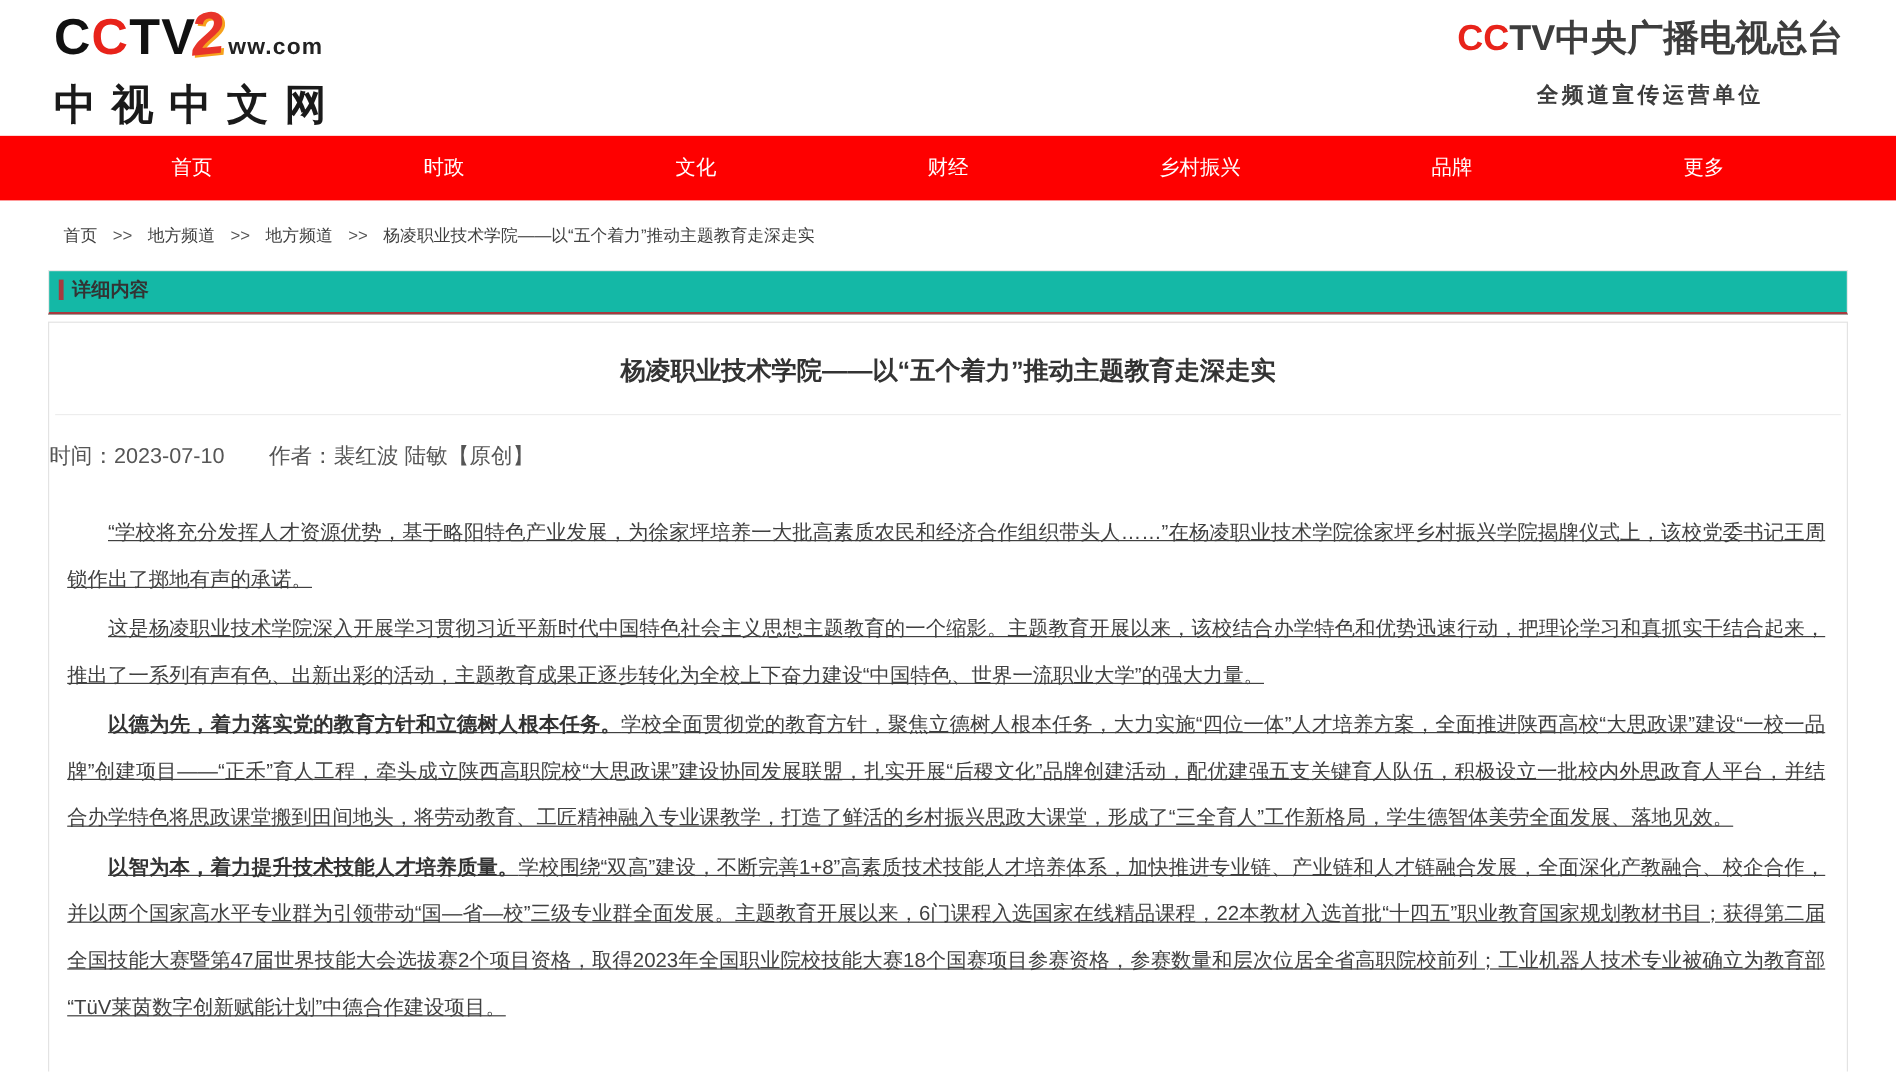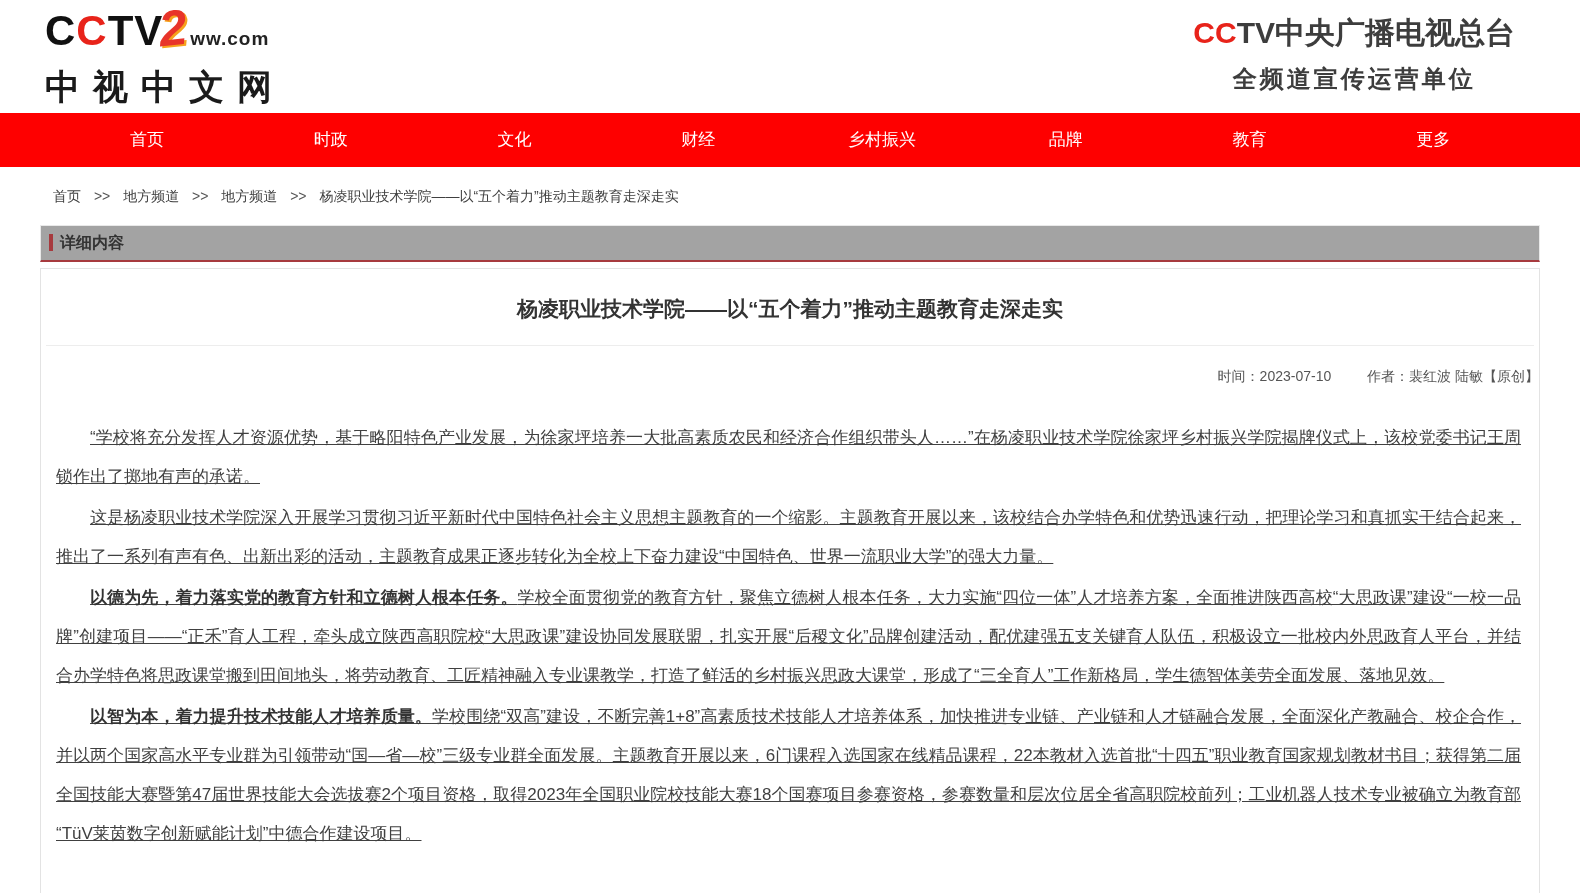--- a/index.html
+++ b/index.html
@@ -49,33 +49,33 @@
     font-size: 35px;
     color: #1a1a1a;
     letter-spacing: 13px;
     margin-top: 8px;
     line-height: 36px;
     white-space: nowrap;
     font-weight: bold;
   }
   .header-right {
     position: absolute;
-    right: 65px; top: 14px;
+    right: 44px; top: 14px;
     text-align: center;
   }
   .hr-line1 {
     font-size: 30px;
     font-weight: bold;
     color: #3d3d3d;
     line-height: 38px;
     white-space: nowrap;
   }
   .hr-red { color: #e8231a; }
   .hr-line2 {
-    font-size: 24px;
+    font-size: 18px;
     font-weight: bold;
     color: #3d3d3d;
     letter-spacing: 3px;
     margin-top: 12px;
     line-height: 30px;
   }
   
   .main-nav {
     height: 54px;
     background: #fe0000;
@@ -102,21 +102,21 @@
   .crumb-sep { color: #555555; margin: 0 9px; }
   
   .section-head {
     width: 1500px;
     margin-left: 40px;
     box-sizing: border-box;
     border: 1px solid #e9e9e9;
     border-bottom: 2px solid #a73a3e;
     height: 37px;
     line-height: 34px;
-    background: #a3a3a3;
+    background: #14b8a6;
     padding-left: 8px;
   }
   .section-bar {
     display: inline-block;
     width: 4px; height: 17px;
     background: #a73a3e;
     vertical-align: -3px;
     margin-right: 7px;
   }
   .section-title {
@@ -139,22 +139,22 @@
     border-bottom: 1px solid #ededed;
     text-align: center;
   }
   .article-title {
     margin: 0;
     font-size: 21px;
     font-weight: bold;
     color: #333333;
   }
   .article-meta {
-    text-align: right;
-    font-size: 14px;
+    text-align: left;
+    font-size: 18px;
     color: #555555;
     padding: 22px 0 18px;
   }
   .meta-time { margin-right: 32px; }
   .article-body {
     padding: 14px 18px 40px 15px;
     font-size: 17px;
     line-height: 39px;
     color: #404040;
     text-align: justify;
@@ -183,21 +183,20 @@
   </div>
 </header>
 
 <nav class="main-nav">
   <a class="nav-item">首页</a>
   <a class="nav-item">时政</a>
   <a class="nav-item">文化</a>
   <a class="nav-item">财经</a>
   <a class="nav-item">乡村振兴</a>
   <a class="nav-item">品牌</a>
-  <a class="nav-item">教育</a>
   <a class="nav-item">更多</a>
 </nav>
 
 <div class="breadcrumb">
   <span class="crumb">首页</span>
   <span class="crumb-sep">&gt;&gt;</span>
   <span class="crumb">地方频道</span>
   <span class="crumb-sep">&gt;&gt;</span>
   <span class="crumb">地方频道</span>
   <span class="crumb-sep">&gt;&gt;</span>

